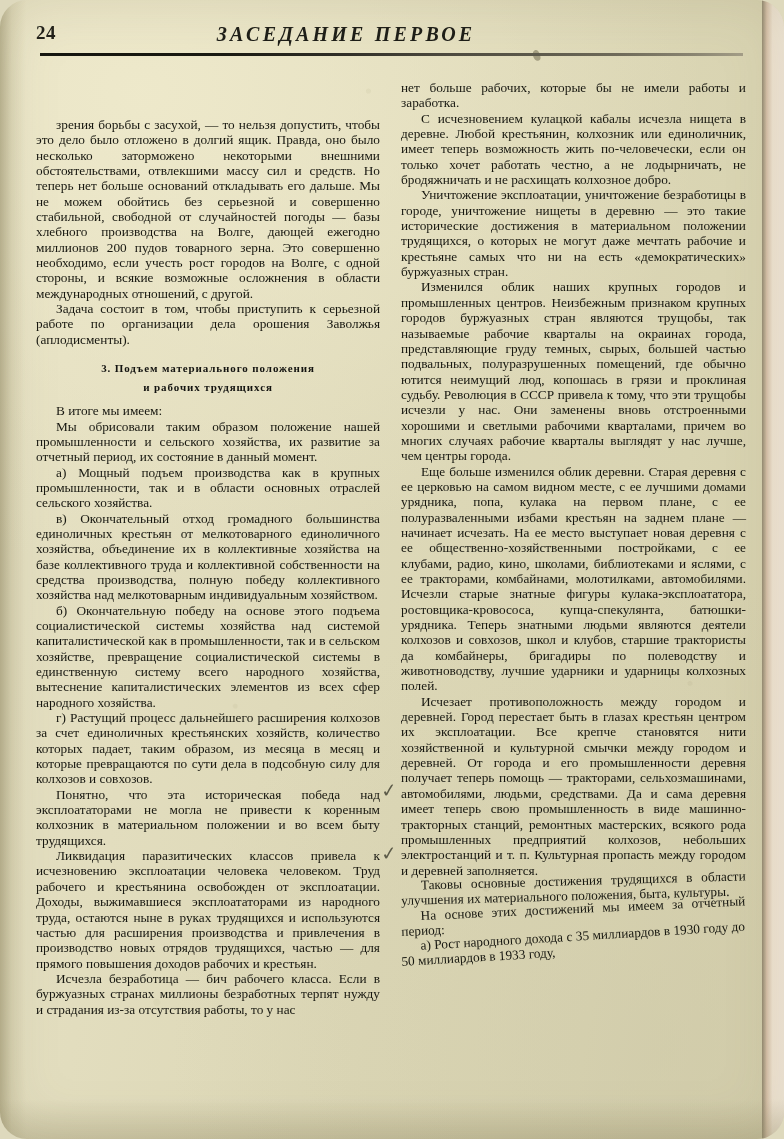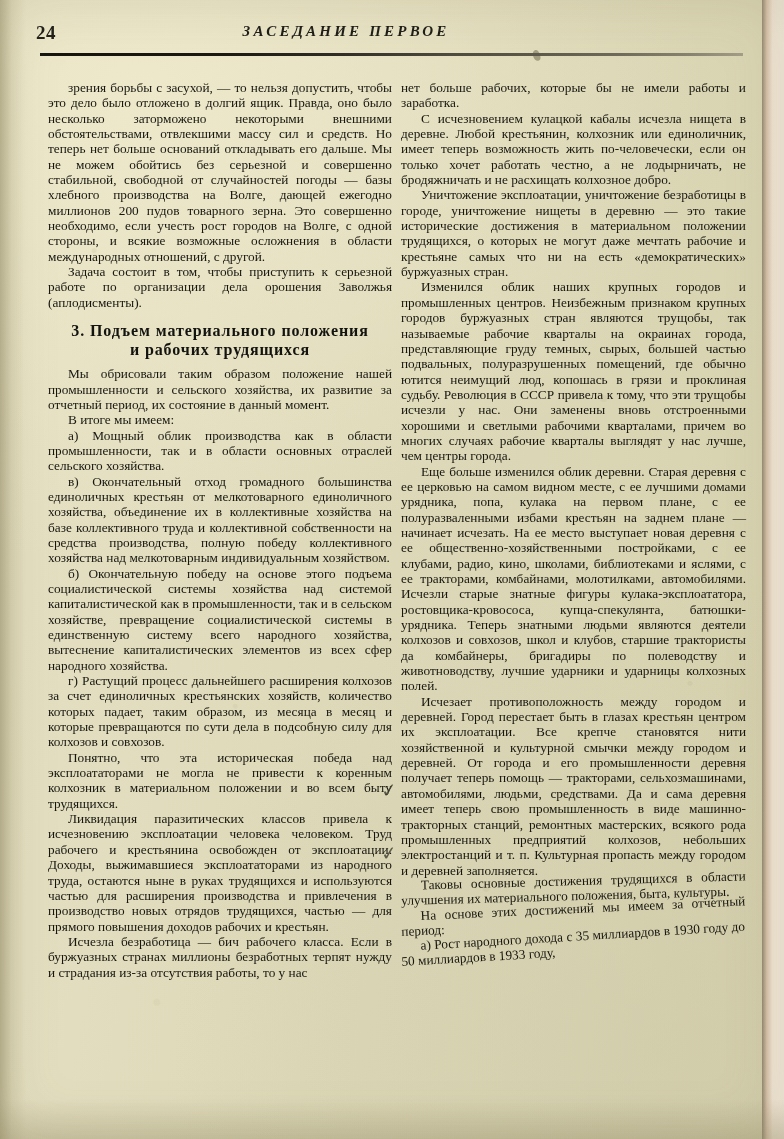--- a/index.html
+++ b/index.html
@@ -7,20 +7,21 @@
     width:784px;height:1139px;overflow:hidden;
     background:#ded9bd;
     font-family:"Liberation Serif", serif;
   }
   #page{
     position:relative;width:784px;height:1139px;overflow:hidden;
     background:
       radial-gradient(ellipse 120% 70% at 18% 8%, rgba(238,233,203,.95) 0%, rgba(226,221,188,0) 60%),
       radial-gradient(ellipse 90% 60% at 85% 92%, rgba(206,201,168,.55) 0%, rgba(206,201,168,0) 70%),
       linear-gradient(100deg,#e6e1c4 0%,#e2ddbe 26%,#dcd7b6 55%,#d9d4b2 78%,#d3cdaa 100%);
+    border-radius: 27px;
   }
   
   #grain{
     position:absolute;inset:0;pointer-events:none;
     background-image:
       radial-gradient(circle at 12% 22%, rgba(150,140,100,.10) 0 2px, transparent 3px),
       radial-gradient(circle at 47% 8%,  rgba(150,140,100,.08) 0 2px, transparent 3px),
       radial-gradient(circle at 77% 35%, rgba(150,140,100,.07) 0 3px, transparent 4px),
       radial-gradient(circle at 30% 62%, rgba(150,140,100,.07) 0 2px, transparent 3px),
       radial-gradient(circle at 62% 78%, rgba(150,140,100,.08) 0 3px, transparent 4px),
@@ -49,21 +50,21 @@
   
   #runhead{position:absolute;left:0;top:22px;width:784px;height:34px;}
   .folio{
     position:absolute;left:36px;top:0;
     font-size:19px;font-weight:700;color:#20201a;
     letter-spacing:.5px;
   }
   .runtitle{
     position:absolute;left:0;top:1px;width:692px;text-align:center;
     font-family:"Liberation Serif", serif;
-    font-style:italic;font-weight:700;font-size:15px;
+    font-style:italic;font-weight:700;font-size:20px;
     letter-spacing:3.2px;color:#1d1d17;
   }
   .head-smudge{
     position:absolute;left:533px;top:28px;width:7px;height:11px;
     background:rgba(90,84,58,.45);border-radius:50% 50% 40% 60%;
     transform:rotate(-14deg);
   }
   #rule{
     position:absolute;left:40px;top:53px;width:703px;height:3px;
     background:linear-gradient(90deg,#15150f 0%,#1b1b13 26%,#33312a 44%,#4e4b40 58%,#5d5a4c 70%,#6f6b5a 82%,#8a8572 93%,#a49e88 100%);
@@ -75,29 +76,29 @@
 
   
   .col{
     position:absolute;top:80px;
     font-size:13.3px;line-height:15.35px;
     color:#171710;
     text-align:justify;
     text-justify:inter-word;
     hyphens:none;
   }
-  #col-left{left:48px;width:344px;}
+  #col-left{left:36px;width:344px;margin-top:37px;}
   #col-right{left:401px;width:345px;}
   .col p{margin:0;text-indent:20px;}
   .col p.noindent{text-indent:0;}
 
   h3.section{
     margin:12px 0 7px 0;
     text-align:center;
-    font-size:16px;
+    font-size:11px;
     line-height:18.5px;
     font-weight:700;
     letter-spacing:.9px;
     color:#131310;
     text-indent:0;
   }
 
   
   .checkmark{
     position:absolute;width:17px;height:19px;color:#3a3a2c;
@@ -132,23 +133,23 @@
 
   <div class="col" id="col-left">
     <p>зрения борьбы с засухой, — то нельзя допустить, чтобы это дело было отложено в долгий ящик. Правда, оно было несколько заторможено некоторыми внешними обстоятельствами, отвлекшими массу сил и средств. Но теперь нет больше оснований откладывать его дальше. Мы не можем обойтись без серьезной и совершенно стабильной, свободной от случайностей погоды — базы хлебного производства на Волге, дающей ежегодно миллионов 200 пудов товарного зерна. Это совершенно необходимо, если учесть рост городов на Волге, с одной стороны, и всякие возможные осложнения в области международных отношений, с другой.</p>
     <p><span>Задача состоит в том, чтобы приступить к серьезной работе по организации дела орошения Заволжья (аплодисменты).</span></p>
 
     <h3 class="section">
       <span>3. Подъем материального положения</span><br>
       <span>и рабочих трудящихся</span>
     </h3>
 
+    <p>В итоге мы имеем:</p>
     <p>Мы обрисовали таким образом положение нашей промышленности и сельского хозяйства, их развитие за отчетный период, их состояние в данный момент.</p>
-    <p>В итоге мы имеем:</p>
-    <p>а) Мощный облик производства как в области промышленности, так и в области основных отраслей сельского хозяйства.</p>
+    <p>а) Мощный подъем производства как в крупных промышленности, так и в области основных отраслей сельского хозяйства.</p>
     <p>в) Окончательный отход громадного большинства единоличных крестьян от мелкотоварного единоличного хозяйства, объединение их в коллективные хозяйства на базе коллективного труда и коллективной собственности на средства производства, полную победу коллективного хозяйства над мелкотоварным индивидуальным хозяйством.</p>
     <p>б) Окончательную победу на основе этого подъема социалистической системы хозяйства над системой капиталистической как в промышленности, так и в сельском хозяйстве, превращение социалистической системы в единственную систему всего народного хозяйства, вытеснение капиталистических элементов из всех сфер народного хозяйства.</p>
     <p>г) Растущий процесс дальнейшего расширения колхозов за счет единоличных крестьянских хозяйств, количество которых падает, таким образом, из месяца в месяц и которые превращаются по сути дела в подсобную силу для колхозов и совхозов.</p>
     <p>Понятно, что эта историческая победа над эксплоататорами не могла не привести к коренным колхозник в материальном положении и во всем быту трудящихся.</p>
     <p>Ликвидация паразитических классов привела к исчезновению эксплоатации человека человеком. Труд рабочего и крестьянина освобожден от эксплоатации. Доходы, выжимавшиеся эксплоататорами из народного труда, остаются ныне в руках трудящихся и используются частью для расширения производства и привлечения в производство новых отрядов трудящихся, частью — для прямого повышения доходов рабочих и крестьян.</p>
     <p>Исчезла безработица — бич рабочего класса. Если в буржуазных странах миллионы безработных терпят нужду и страдания из-за отсутствия работы, то у нас</p>
   </div>
 
   <div class="col" id="col-right">
     <p class="noindent">нет больше рабочих, которые бы не имели работы и заработка.</p>

